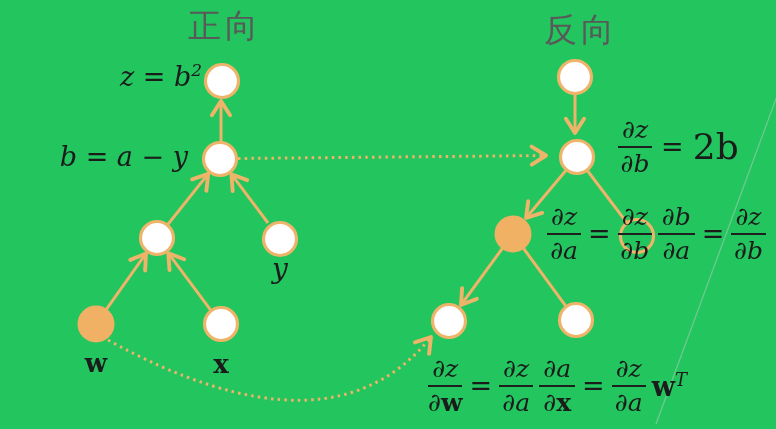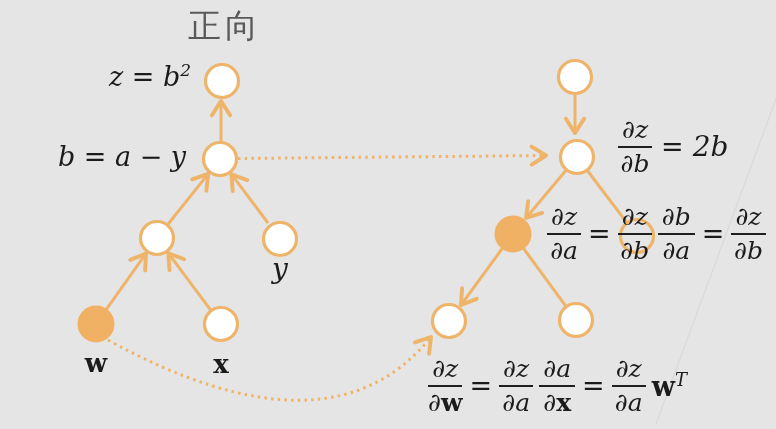--- a/index.html
+++ b/index.html
@@ -1,40 +1,40 @@
 <!DOCTYPE html>
 <html><head>
 <meta charset="utf-8">
 <style>
   html,body{margin:0;padding:0;background:#ffffff;}
   #stage{
-    position:relative;width:776px;height:429px;background:#e5e5e5;overflow:hidden;
+    position:relative;width:776px;height:429px;background:#22c55e;overflow:hidden;
     font-family:"DejaVu Serif",serif;color:#1b1b1b;
   }
   #graph-svg{position:absolute;left:0;top:0;}
   .abs{position:absolute;}
   .title{
     font-family:"Liberation Sans","DejaVu Sans",sans-serif;
     font-size:33px;color:#595959;letter-spacing:4px;text-align:center;white-space:nowrap;
   }
   .m{font-style:italic;}
   .bv{font-weight:bold;font-style:normal;}
   .nodelbl{font-size:27px;font-style:italic;white-space:nowrap;}
   .nodelbl sup{font-size:17px;font-style:italic;}
   .bold-lbl{font-weight:bold;font-size:26px;text-align:center;}
   .ylbl{font-style:italic;font-size:28px;text-align:center;}
-  .ralign{text-align:center;}
+  .ralign{text-align:right;}
   .eq{display:flex;align-items:center;font-size:25px;line-height:1.12;}
   .eq.g8{gap:8px;}
   .eq.g6{gap:6px;}
   .frac{display:inline-flex;flex-direction:column;align-items:center;}
   .frac .num{border-bottom:2.5px solid #1f1f1f;padding:0 4px 2px;}
   .frac .den{padding-top:2px;}
   .eqs{font-size:27px;padding:0 1px;}
-  .rhs{font-style:italic;font-size:28px;}
+  .rhs{font-size:36px;}
   .coef{font-weight:bold;font-size:27px;align-self:center;}
   .coef sup{font-weight:normal;font-style:italic;font-size:18px;}
 </style>
 </head>
 <body>
 
 <div id="stage">
 
   <svg id="graph-svg" width="776" height="429" viewBox="0 0 776 429">
     <defs>
@@ -69,20 +69,21 @@
 
     <circle cx="575" cy="77" r="16.5" fill="#ffffff" stroke="#EEB469" stroke-width="3.2"></circle>
     <circle cx="577" cy="157" r="16.5" fill="#ffffff" stroke="#EEB469" stroke-width="3.2"></circle>
     <circle cx="513" cy="234" r="17.5" fill="#F0B164" stroke="#F0B164" stroke-width="2"></circle>
     <circle cx="637" cy="236" r="16.5" fill="none" stroke="#EEB469" stroke-width="3.2"></circle>
     <circle cx="449" cy="321" r="16.5" fill="#ffffff" stroke="#EEB469" stroke-width="3.2"></circle>
     <circle cx="576" cy="320" r="16.5" fill="#ffffff" stroke="#EEB469" stroke-width="3.2"></circle>
   </svg>
 
   <div class="abs title" style="left:178px;top:4px;width:94px;">正向</div>
+  <div class="abs title" style="left:534px;top:8px;width:94px;">反向</div>
 
   <div class="abs nodelbl ralign" style="left:98px;top:60px;width:104px;"><span>z = b</span><sup>2</sup></div>
 
   <div class="abs nodelbl ralign" style="left:56px;top:141px;width:132px;">b = a − y</div>
 
 
   <div class="abs ylbl" style="left:265px;top:252px;width:30px;">y</div>
   <div class="abs bold-lbl" style="left:81px;top:348px;width:30px;">w</div>
   <div class="abs bold-lbl" style="left:206px;top:349px;width:30px;">x</div>
 

